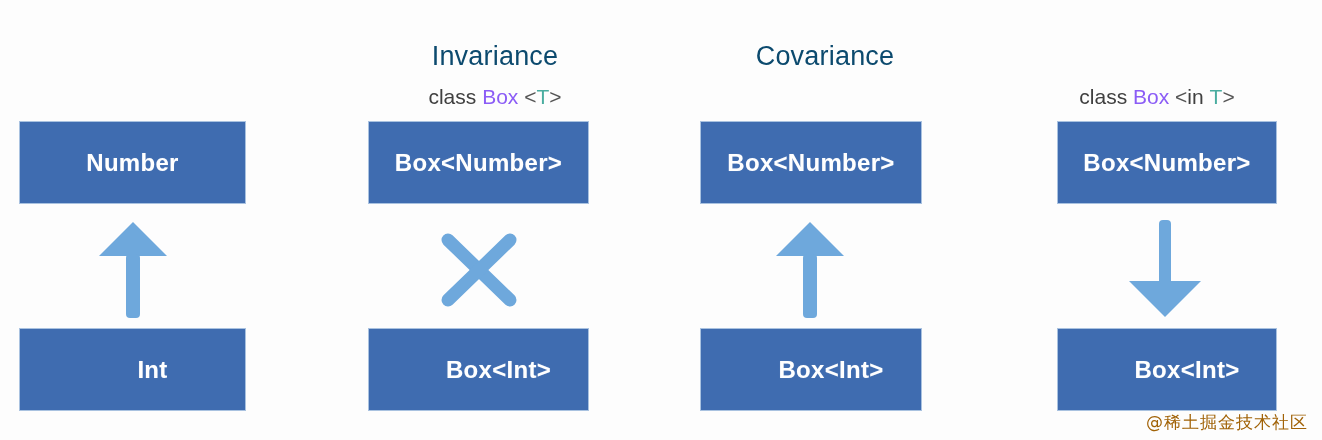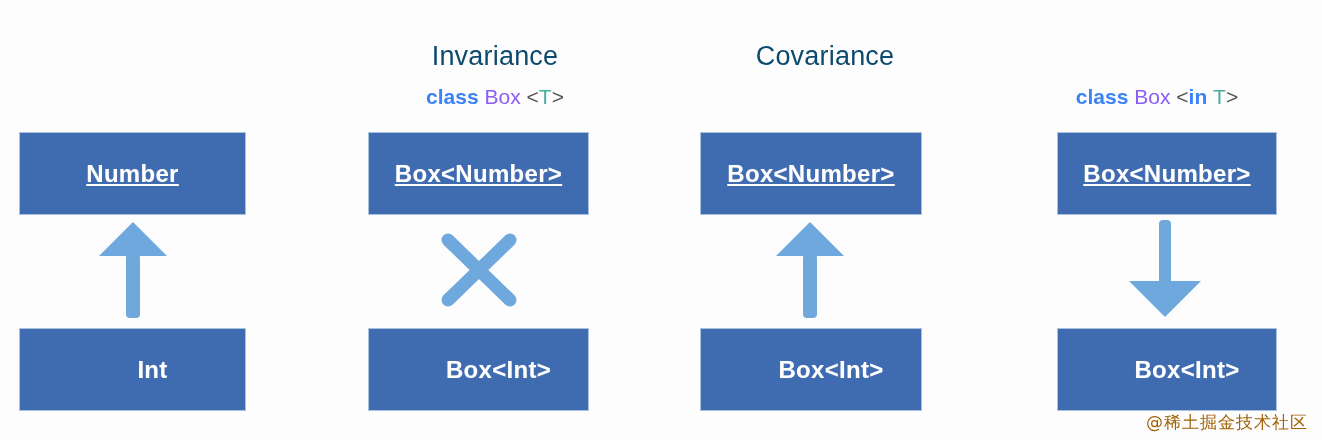--- a/index.html
+++ b/index.html
@@ -50,22 +50,22 @@
     left: 0;
     width: 100%;
     top: 84px;
     text-align: center;
     font-size: 21px;
     line-height: 26px;
     white-space: nowrap;
     font-family: "Liberation Sans", sans-serif;
   }
   .kw {
-    color: #3b82f6;
-    font-weight: bold;
+    color: #404040;
+    font-weight: normal;
   }
   .cls {
     color: #8b5cf6;
   }
   .angle {
     color: #555555;
   }
   .tparam {
     color: #4aada0;
   }
@@ -80,21 +80,21 @@
     display: flex;
     align-items: center;
     justify-content: center;
     font-size: 24px;
     font-weight: bold;
     letter-spacing: 0.3px;
     white-space: nowrap;
     font-family: "Liberation Sans", sans-serif;
     text-shadow: 0 0 1px rgba(255,255,255,0.25);
   }
-  .box-top    { top: 132px; height: 83px; text-decoration: underline; }
+  .box-top    { top: 121px; height: 83px; }
   .box-bottom { top: 328px; height: 83px; padding-left: 40px; }
 
   
   .col-0 .box { left: 19px;  width: 227px; }
   .col-1 .box { left: 38px;  width: 221px; }
   .col-2 .box { left: 40px;  width: 222px; }
   .col-3 .box { left: 65px;  width: 220px; }
 
   
   .connector {

